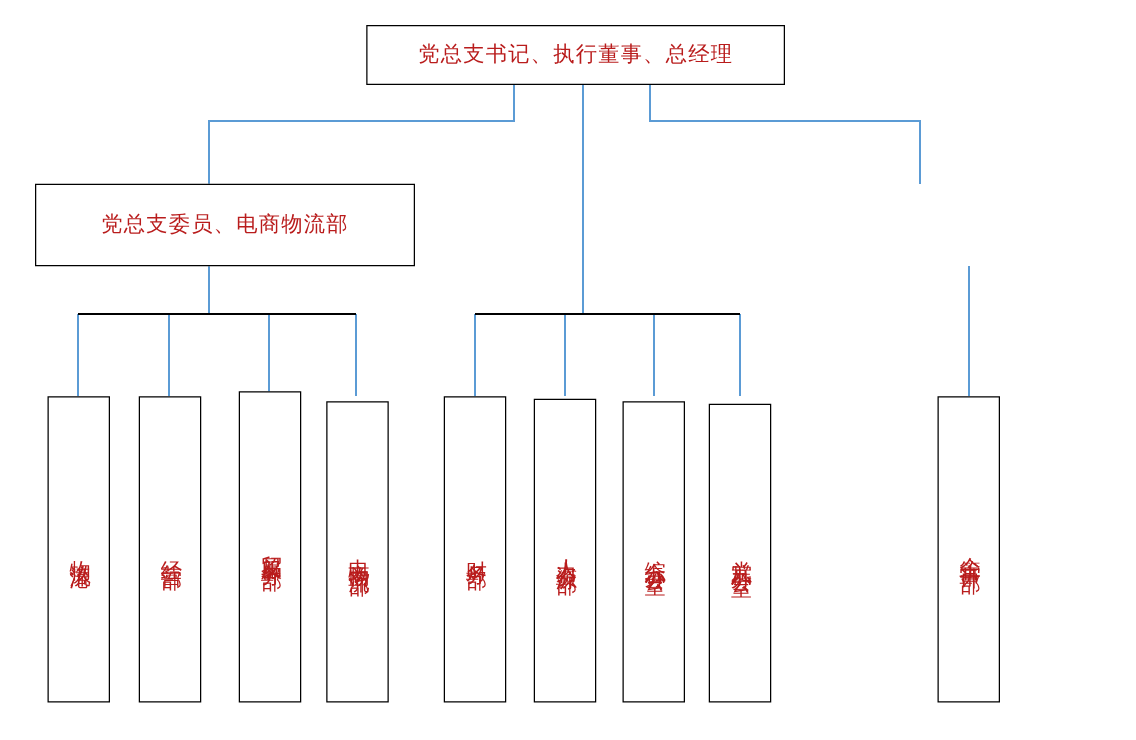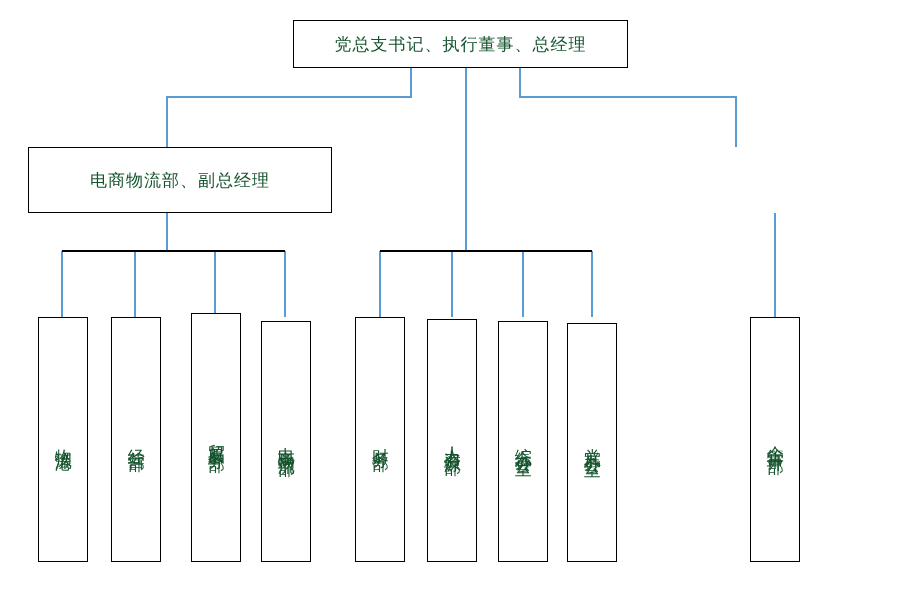--- a/index.html
+++ b/index.html
@@ -27,21 +27,21 @@
   }
   .node {
     position: absolute;
     box-sizing: border-box;
     border: 1px solid #000000;
     background: #ffffff;
     display: flex;
     align-items: center;
     justify-content: center;
     text-align: center;
-    color: #14532d;
+    color: #b91c1c;
   }
   .node-horizontal {
     font-size: 17px;
     letter-spacing: 1px;
     line-height: 1.2;
   }
   .node-vertical {
     writing-mode: vertical-rl;
     text-orientation: upright;
     font-size: 17px;
@@ -87,21 +87,21 @@
       <path d="M 62 251 L 285 251"></path>
       <path d="M 380 251 L 592 251"></path>
     </g>
   </svg>
 
   <div class="node node-horizontal" style="left:293px; top:20px; width:335px; height:48px;">
     <span>党总支书记、执行董事、总经理</span>
   </div>
 
   <div class="node node-horizontal" style="left:28px; top:147px; width:304px; height:66px;">
-    <span>电商物流部、副总经理</span>
+    <span>党总支委员、电商物流部</span>
   </div>
 
 
   <div class="node node-vertical" style="left:38px; top:317px; width:50px; height:245px;">
     <span>物流港</span>
   </div>
 
   <div class="node node-vertical" style="left:111px; top:317px; width:50px; height:245px;">
     <span>经营部</span>
   </div>

